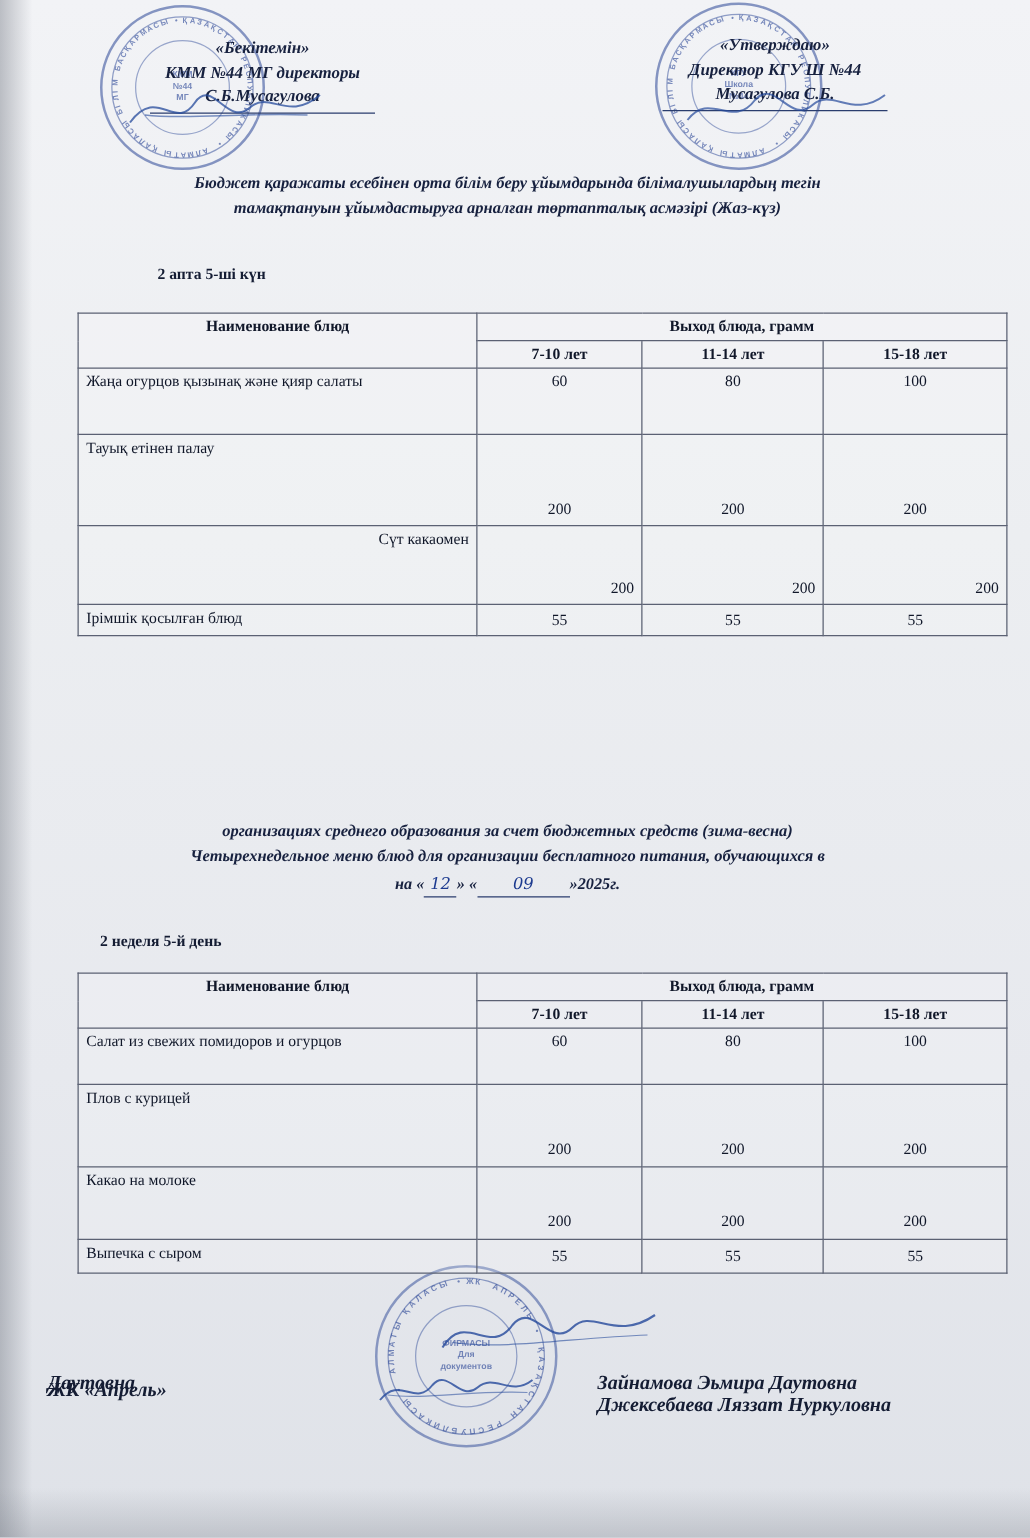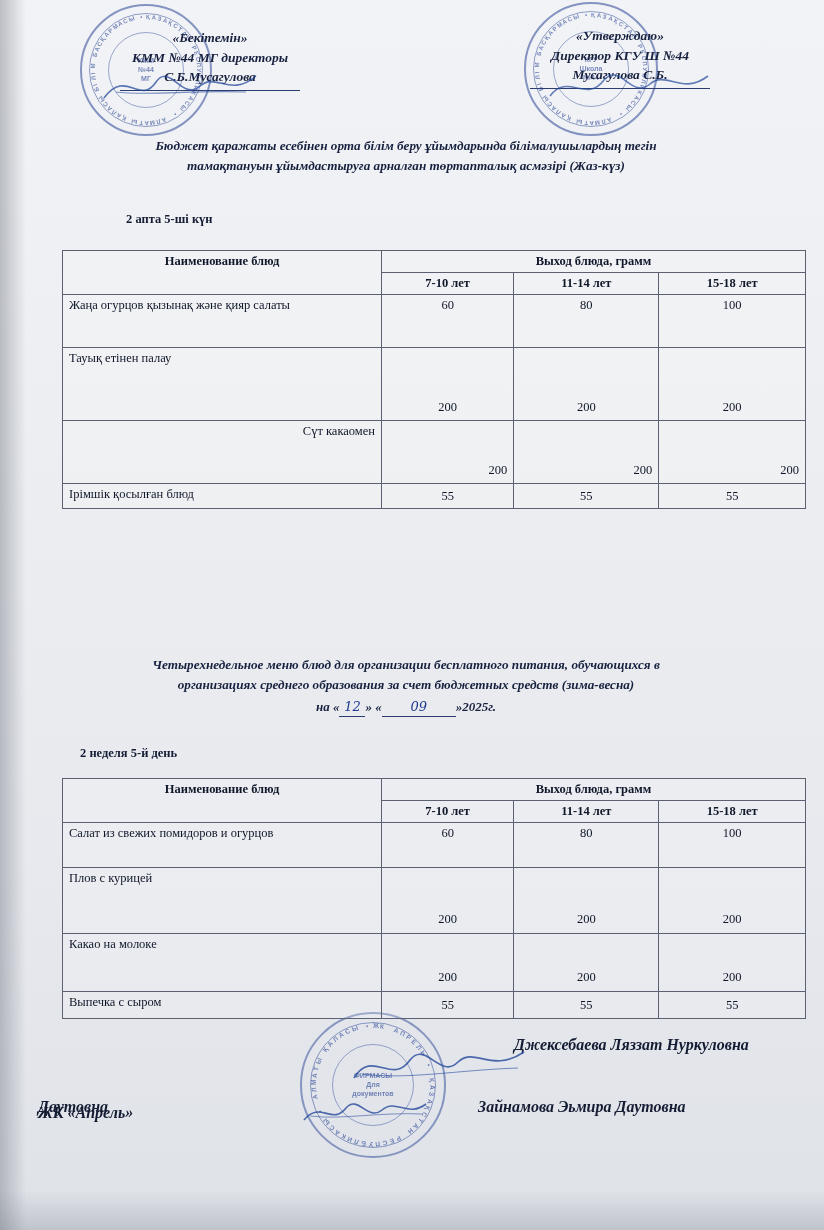--- a/index.html
+++ b/index.html
@@ -209,21 +209,21 @@
   #footer-org { top: 1066px; margin-top: 38px; }
   #footer-role { top: 1098px; }
   .footer-right {
     position: absolute;
     left: 478px;
     font-style: italic;
     font-weight: bold;
     font-size: 16px;
     color: #141c33;
   }
-  #footer-name1 { top: 1036px; margin-left: 36px; }
+  #footer-name1 { top: 1116px; }
   #footer-name2 { top: 1098px; }
 
   .sig-scribble {
     position: absolute;
     pointer-events: none;
   }
 </style>
 </head>
 <body>
 
@@ -485,22 +485,22 @@
       <tr class="r4">
         <td class="col-name">Ірімшік қосылған блюд</td>
         <td class="num">55</td>
         <td class="num">55</td>
         <td class="num">55</td>
       </tr>
     </tbody>
   </table>
 
   <div class="title-block" id="title-ru">
+    <div>организациях среднего образования за счет бюджетных средств (зима-весна)</div>
     <div>Четырехнедельное меню блюд для организации бесплатного питания, обучающихся в</div>
-    <div>организациях среднего образования за счет бюджетных средств (зима-весна)</div>
     <div class="date-line">
       <span>на «</span><span class="blank handwritten">12</span><span>» «</span><span class="blank wide handwritten">09</span><span>»2025г.</span>
     </div>
   </div>
 
   <div class="week-label" id="week-ru">2 неделя 5-й день</div>
 
   <table class="menu ru" id="table-ru">
     <thead>
       <tr>

